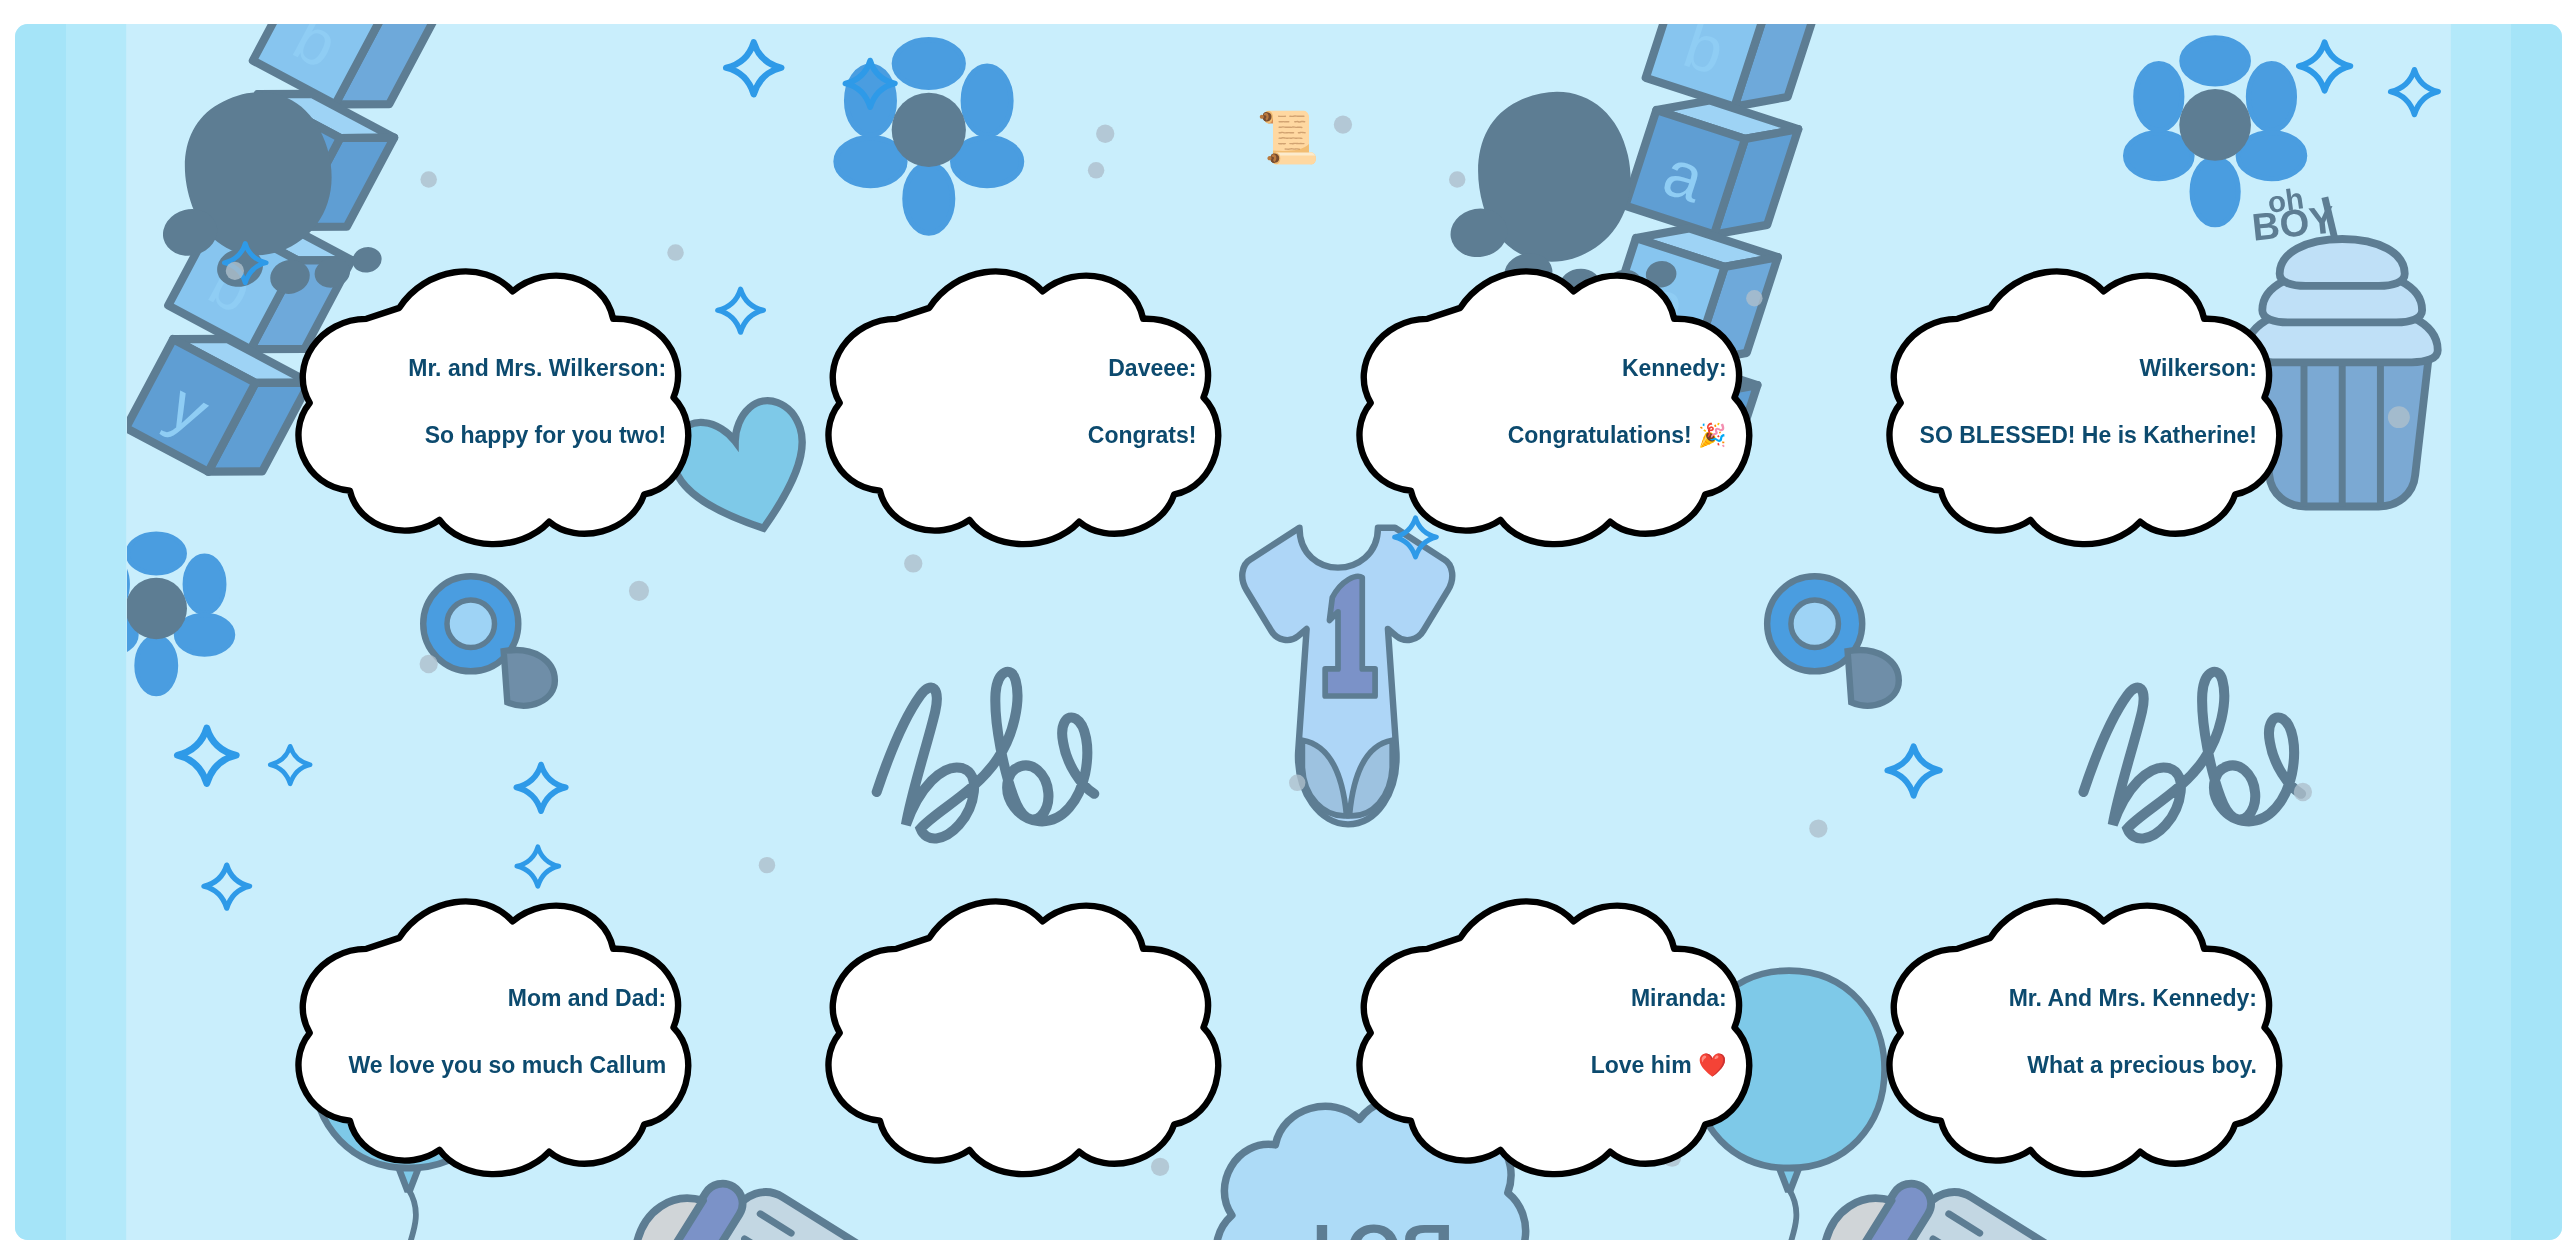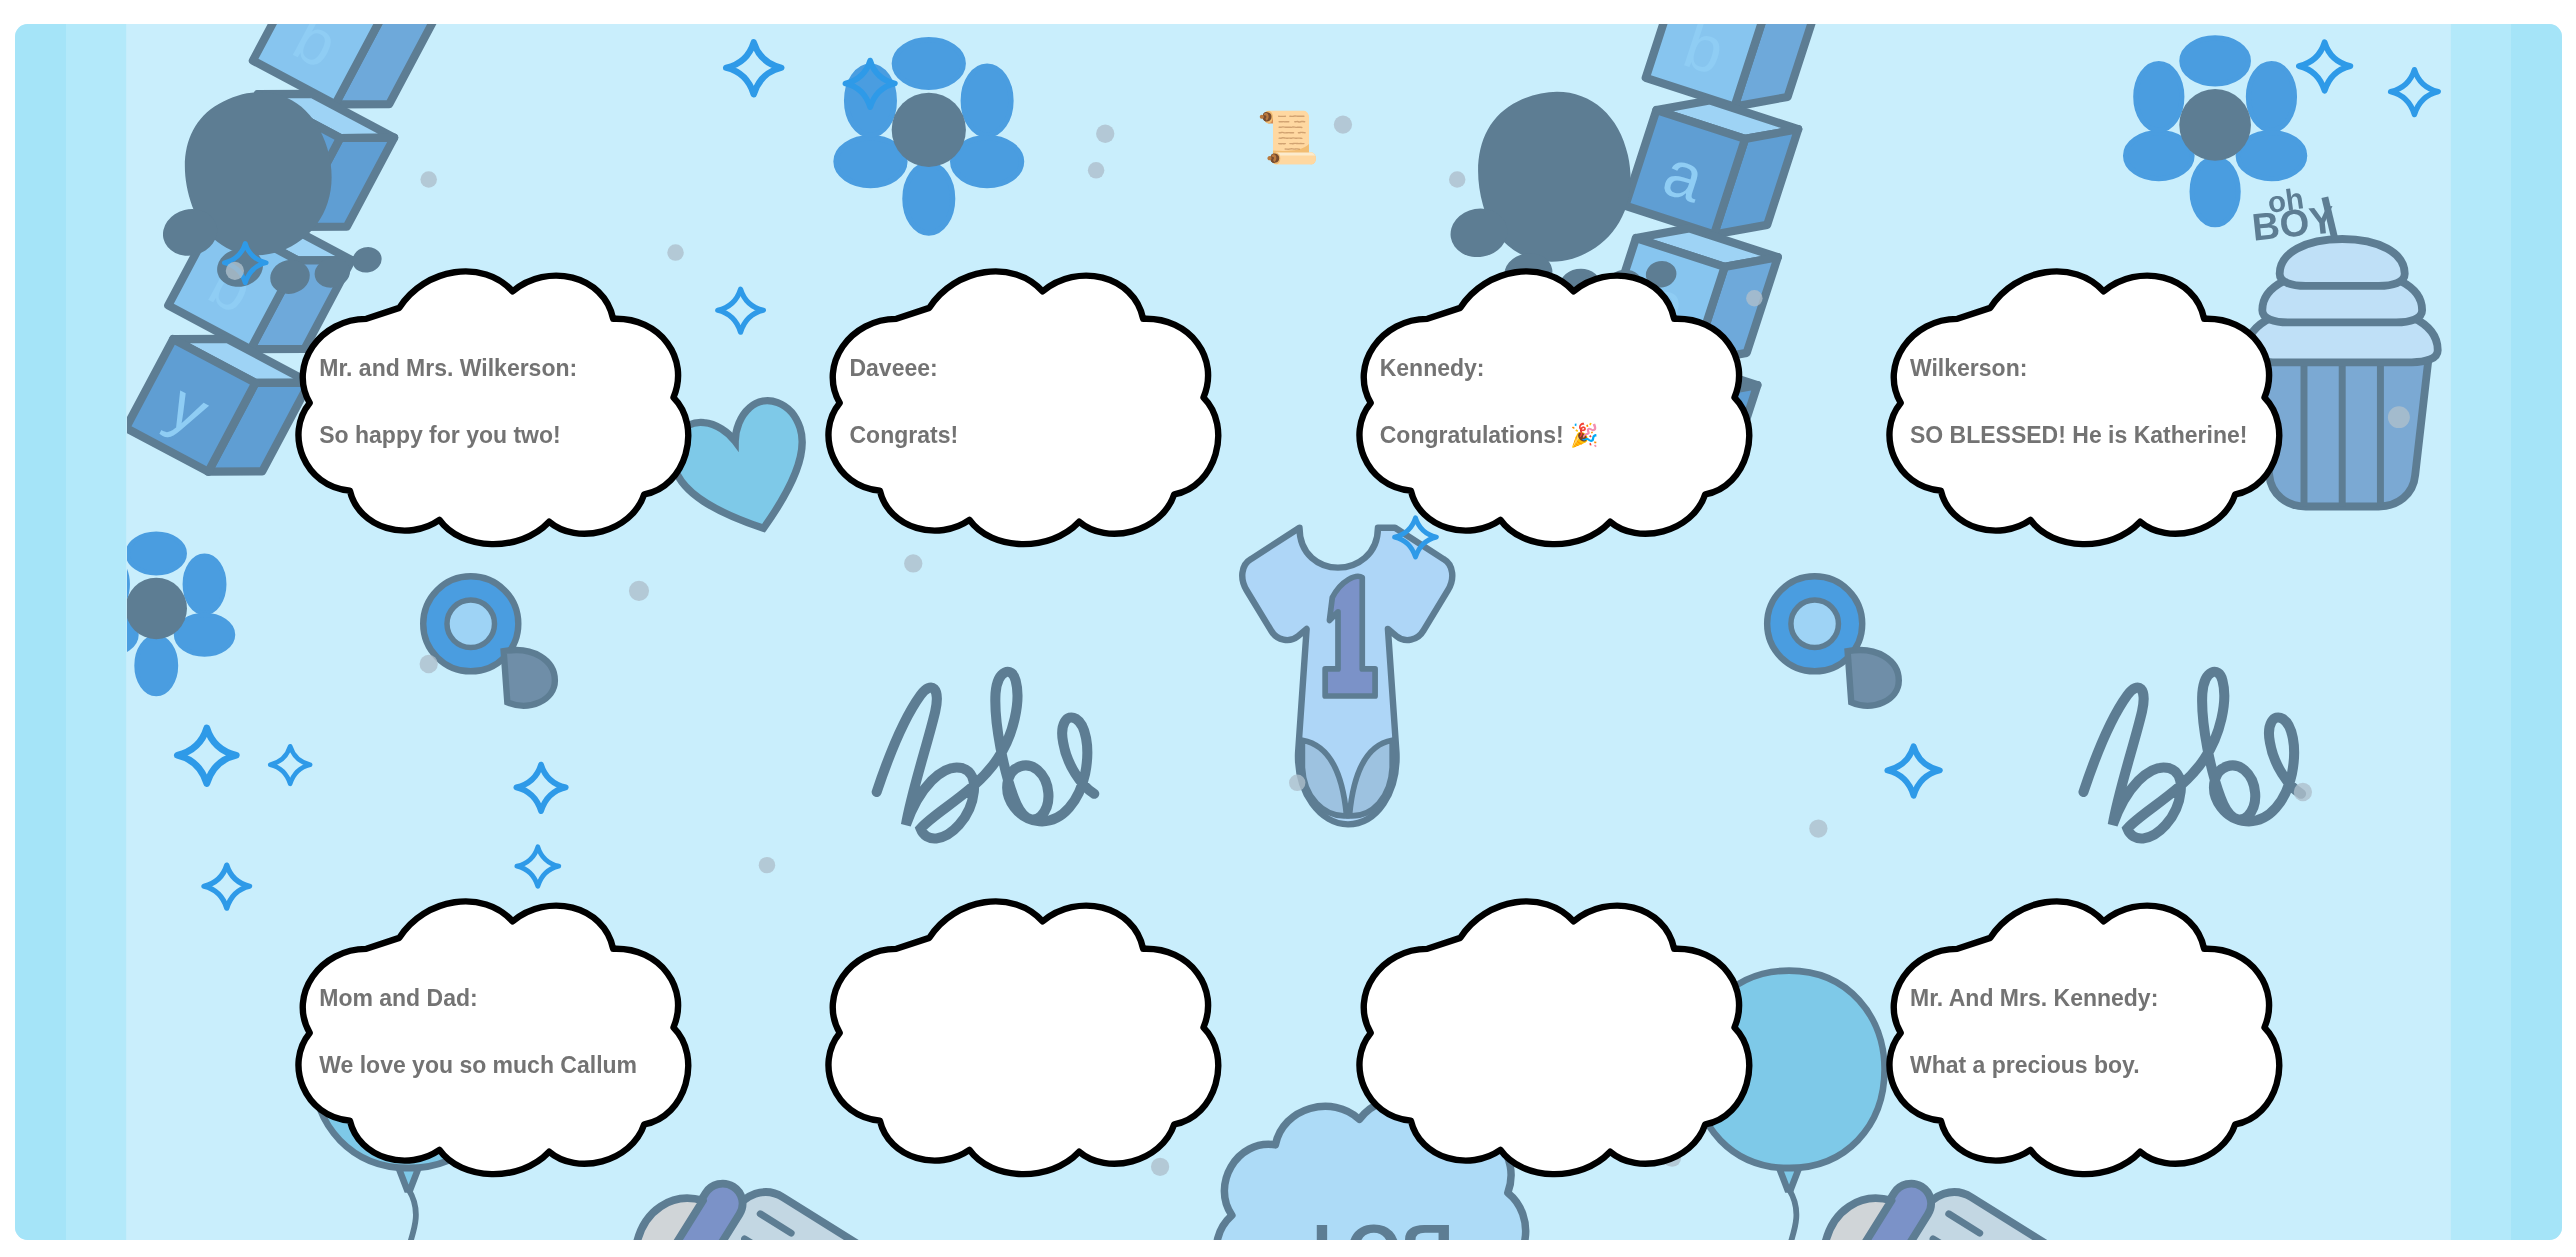--- a/index.html
+++ b/index.html
@@ -85,24 +85,24 @@
   .note svg.cloud-svg {
     position: absolute; left: 0; top: 0;
     width: 457px; height: 302px;
     display: block;
   }
   .note-text {
     position: absolute;
     left: 55px; right: 55px;
     top: 50%;
     transform: translateY(-50%);
-    text-align: left;
+    text-align: right;
     font-size: 23px;
     font-weight: bold;
-    color: #737373;
+    color: #0c4a6e;
     line-height: 1.46;
     z-index: 2;
     white-space: pre-line;
   }
   .note-author { display:block; }
   .note-body { display:block; }
 </style>
 </head>
 <body>
 
@@ -392,20 +392,24 @@
                      C158 318 104 304 94 262 C44 258 22 200 50 166 C26 124 62 74 112 74 Z" fill="#ffffff" stroke="#000000" stroke-width="7" stroke-linejoin="round"></path>
           </svg>
         </div>
 
         <div class="note">
           <svg class="cloud-svg" viewBox="0 0 500 330">
             <path d="M148 62 C176 18 240 8 272 44 C310 12 372 26 382 74 C434 72 466 118 448 160
                      C480 192 462 258 416 266 C402 308 342 322 312 296 C280 330 216 328 192 294
                      C158 318 104 304 94 262 C44 258 22 200 50 166 C26 124 62 74 112 74 Z" fill="#ffffff" stroke="#000000" stroke-width="7" stroke-linejoin="round"></path>
           </svg>
+          <div class="note-text">
+            <span class="note-author">Miranda:</span>
+            <span class="note-body">Love him ❤️</span>
+          </div>
         </div>
 
         <div class="note">
           <svg class="cloud-svg" viewBox="0 0 500 330">
             <path d="M148 62 C176 18 240 8 272 44 C310 12 372 26 382 74 C434 72 466 118 448 160
                      C480 192 462 258 416 266 C402 308 342 322 312 296 C280 330 216 328 192 294
                      C158 318 104 304 94 262 C44 258 22 200 50 166 C26 124 62 74 112 74 Z" fill="#ffffff" stroke="#000000" stroke-width="7" stroke-linejoin="round"></path>
           </svg>
           <div class="note-text">
             <span class="note-author">Mr. And Mrs. Kennedy:</span>

